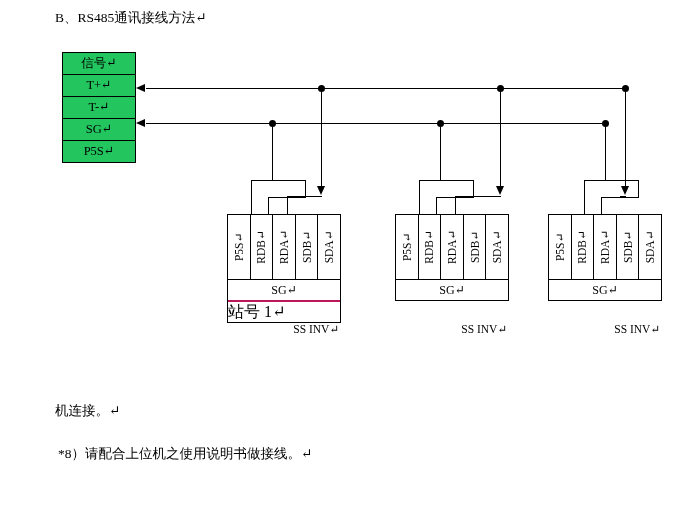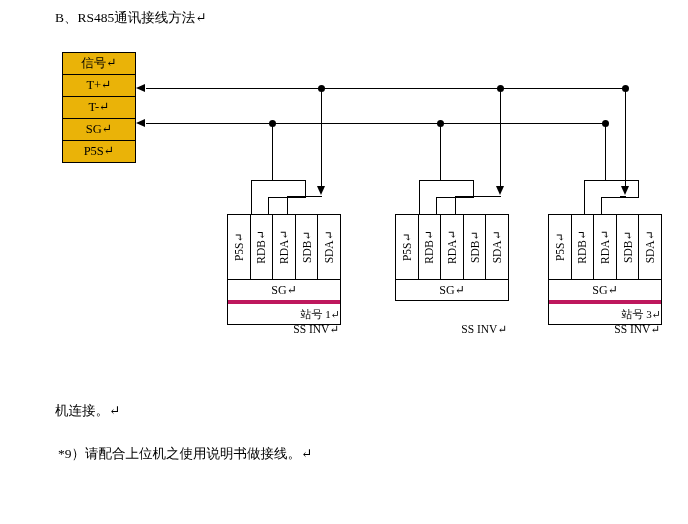--- a/index.html
+++ b/index.html
@@ -34,21 +34,21 @@
     font-size: 13.5px;
   }
   
   .left-table {
     position: absolute;
     left: 62px;
     top: 52px;
     width: 72px;
     border: 1px solid #000;
     border-bottom: none;
-    background: #eab308;
+    background: #22c55e;
   }
   .left-table .cell {
     height: 21px;
     line-height: 21px;
     border-bottom: 1px solid #000;
     text-align: center;
     font-size: 12.5px;
   }
   
   .station {
@@ -82,23 +82,23 @@
   .station .sg {
     height: 20px;
     line-height: 20px;
     text-align: center;
     border-top: 1px solid #000;
     font-size: 12px;
   }
   .station .stname {
     height: 20px;
     line-height: 20px;
-    text-align: right;
-    border-top: 4px solid #be185d;
-    font-size: 11px;
+    text-align: left;
+    border-top: 2px solid #be185d;
+    font-size: 16px;
   }
   .station-label {
     position: absolute;
     font-size: 11.5px;
     text-align: right;
     width: 112px;
   }
   
   .hline {
     position: absolute;
@@ -258,20 +258,19 @@
           <span>RDA↵</span>
         </div>
       <div class="pin">
           <span>SDB↵</span>
         </div>
       <div class="pin">
           <span>SDA↵</span>
         </div>
     </div>
     <div class="sg">SG↵</div>
-    <div class="stname">站号 3↵</div>
   </div>
   <div class="station-label" style="left:548px; top:322px;">SS INV↵</div>
 
   <div class="txt" id="para1b">机连接。↵</div>
-  <div class="txt" id="para2">*9）请配合上位机之使用说明书做接线。↵</div>
+  <div class="txt" id="para2">*8）请配合上位机之使用说明书做接线。↵</div>
 
 </div>
 
 </body></html>

